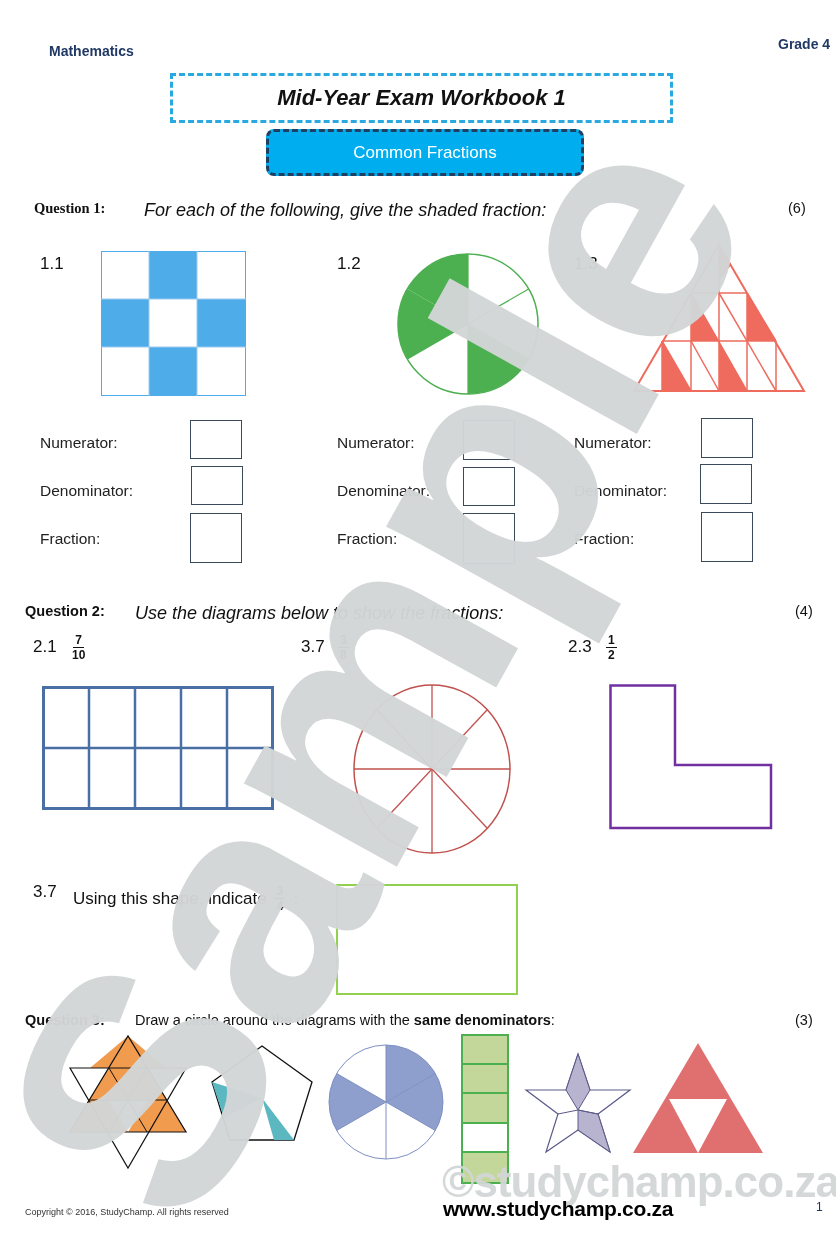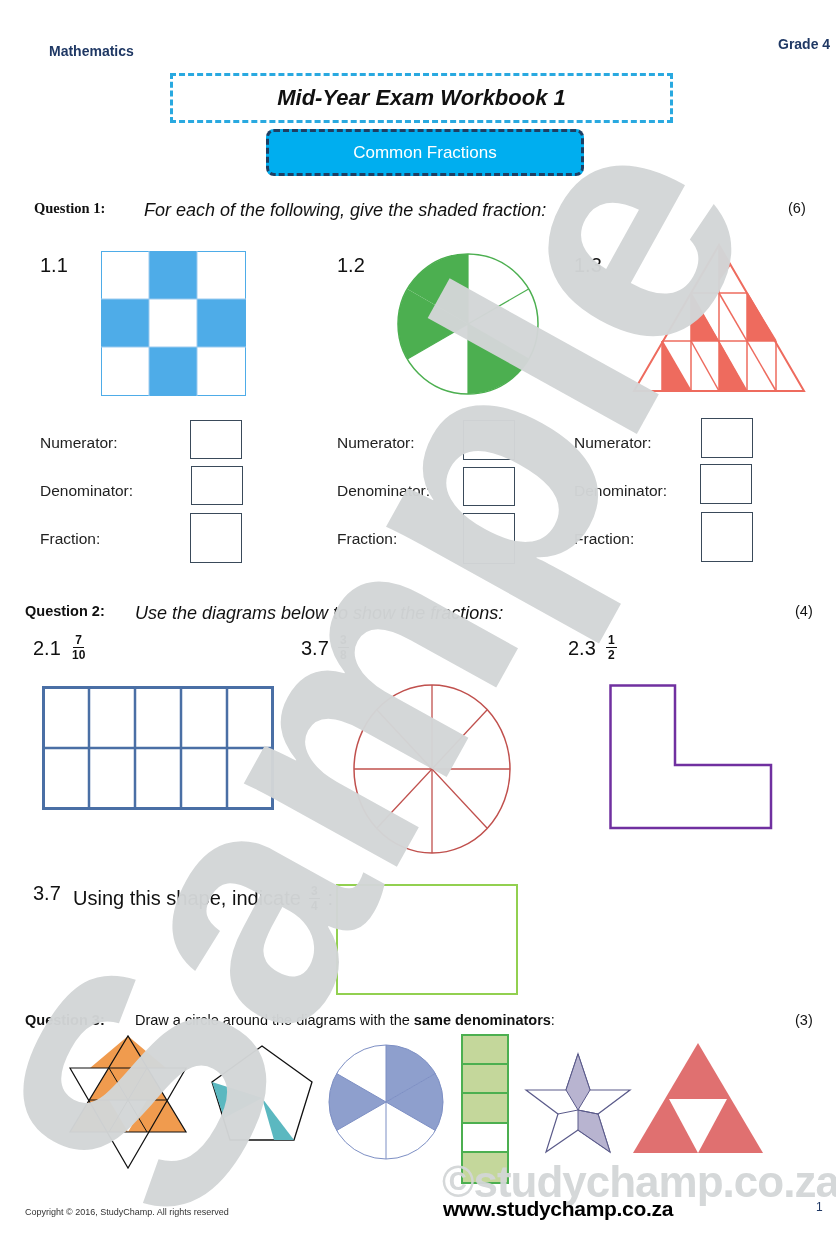--- a/index.html
+++ b/index.html
@@ -4,21 +4,21 @@
 <style>
   html, body { margin:0; padding:0; background:#fff; }
   body { width:836px; height:1238px; position:relative; overflow:hidden; font-family:"Liberation Sans", "DejaVu Sans", sans-serif; color:#111; }
   .abs { position:absolute; }
   .hdr { font-weight:bold; font-size:14px; color:#1f3864; }
   .title-box { left:170px; top:73px; width:503px; height:50px; border:3px dashed #29a9e0; box-sizing:border-box; display:flex; align-items:center; justify-content:center; font-weight:bold; font-size:22px; color:#111;font-style:italic; }
   .sub-box { left:266px; top:129px; width:318px; height:47px; background:#00aeef; border:3px dashed #1f3f63; border-radius:8px; box-sizing:border-box; display:flex; align-items:center; justify-content:center; color:#fff; font-weight:normal; font-size:17px; }
   .q-label { font-weight:bold; font-size:14.5px; }
   .q-text { font-style:italic; font-size:18px; }
   .marks { font-size:14.5px; }
-  .num { font-size:20px; }
+  .num { font-size:17px; }
   .fl { font-size:15.5px; color:#222; }
   .ansbox { border:1px solid #3a4a5a; box-sizing:border-box; background:#fff; }
   .frac { display:inline-flex; flex-direction:column; align-items:center; font-weight:bold; font-size:12px; line-height:14px; }
   .frac .n { border-bottom:1.3px solid #111; padding:0 2px; }
   .foot { font-size:9px; color:#333; }
   .url { font-weight:bold; font-size:21px; color:#000000; letter-spacing:-0.3px; }
   .wm-text { font-weight:bold; font-size:44px; color:#d3d6d7; letter-spacing:-1px; opacity:0.95; }
   svg { position:absolute; overflow:visible; }
 </style>
 </head>

